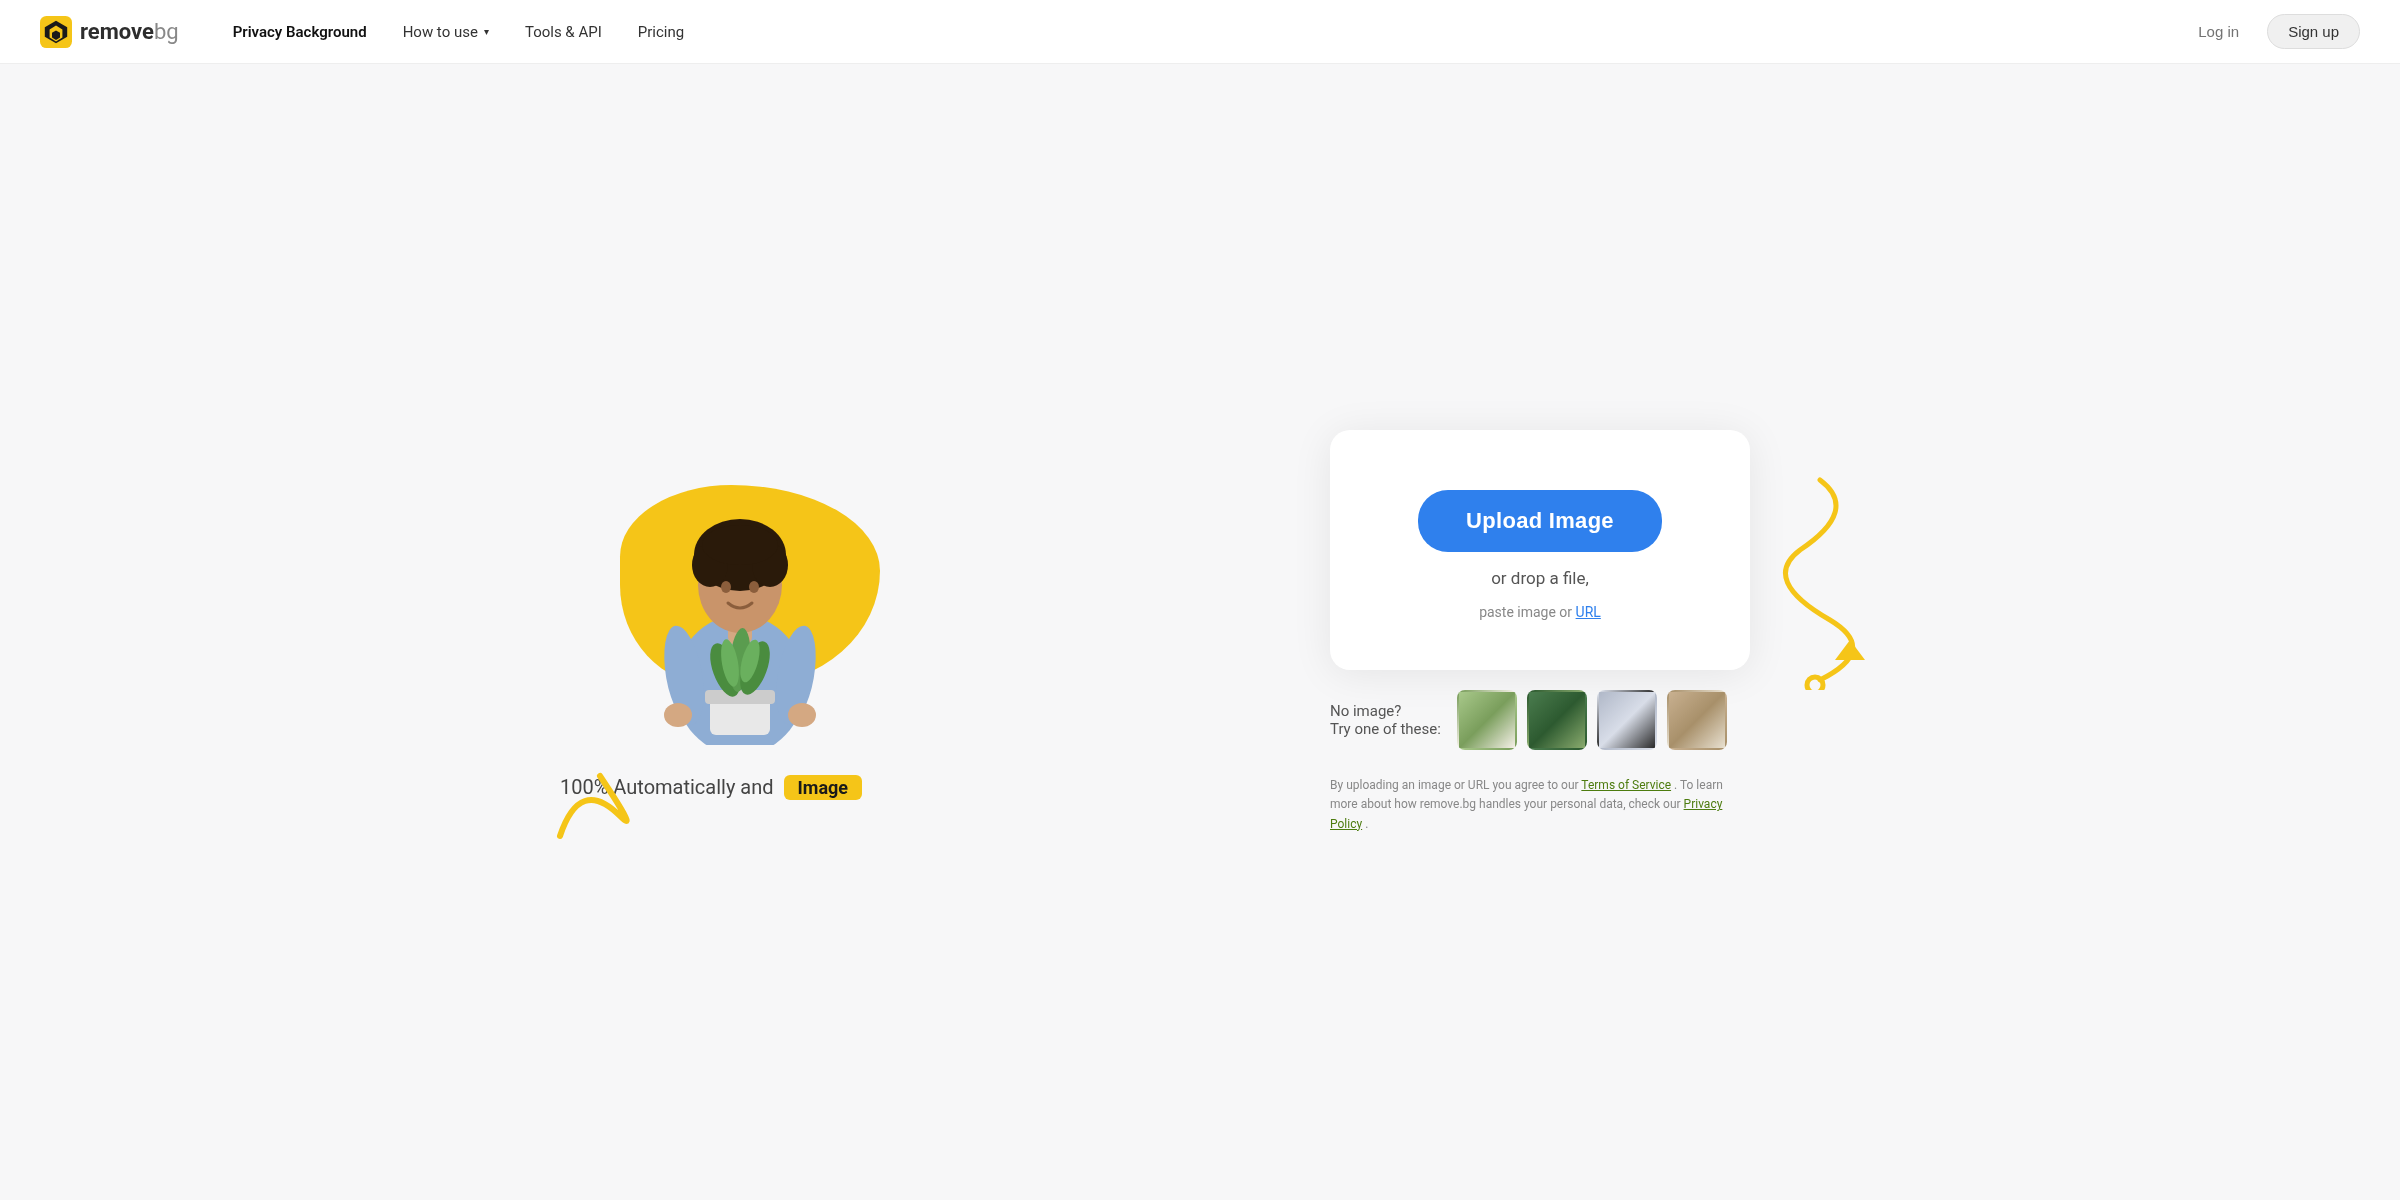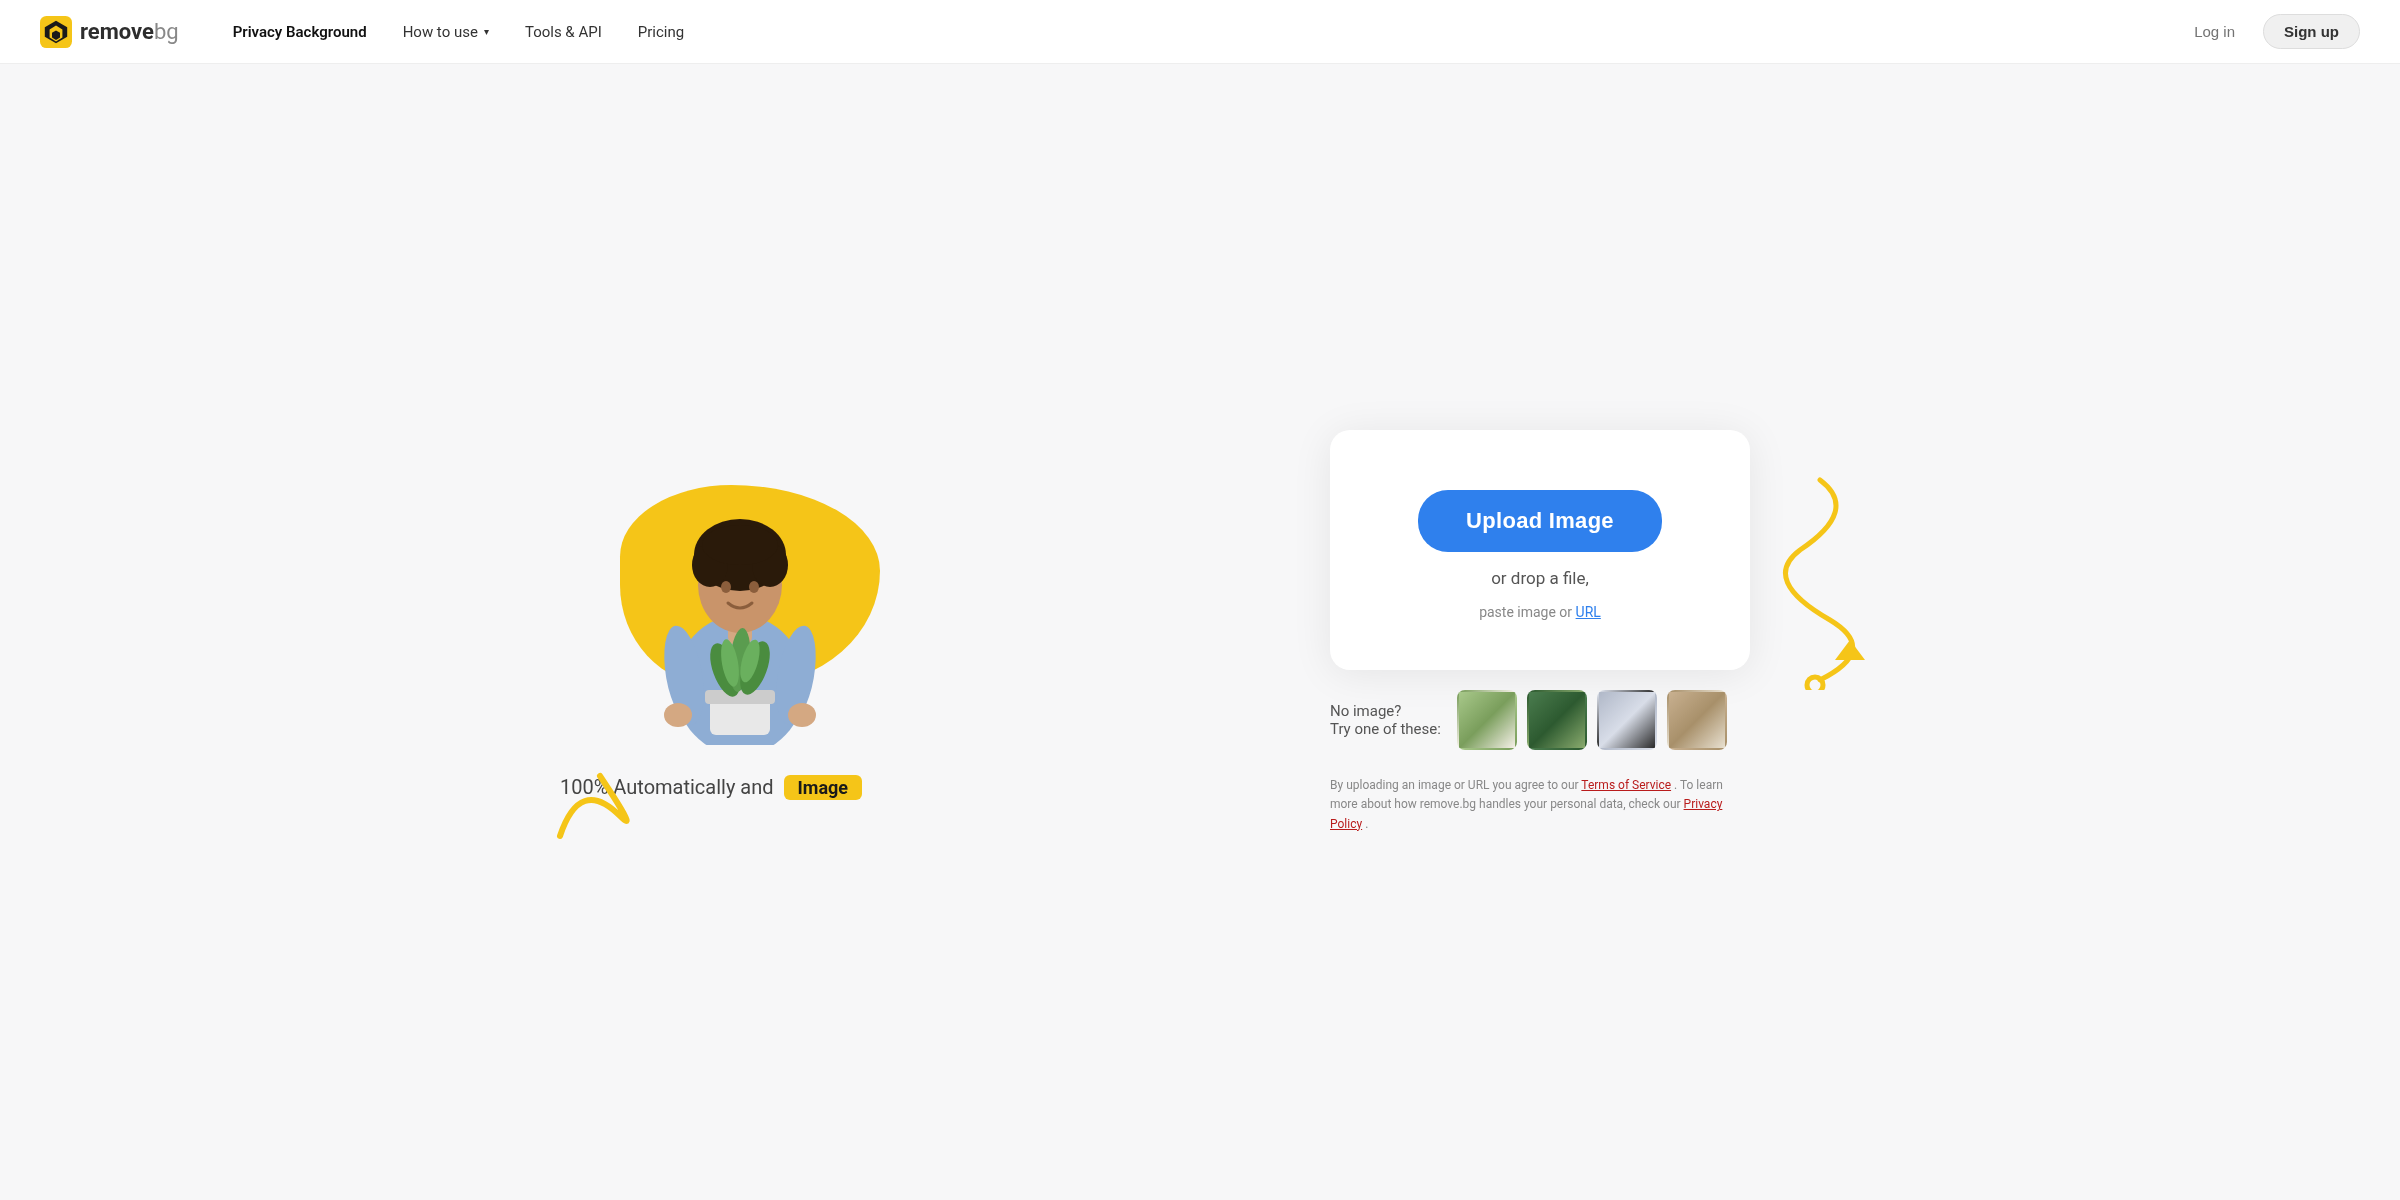--- a/index.html
+++ b/index.html
@@ -73,21 +73,21 @@
       border-radius: 6px;
     }
     .btn-signup {
       font-size: 15px;
       color: #333;
       background: #f0f0f0;
       border: 1px solid #ddd;
       cursor: pointer;
       padding: 8px 20px;
       border-radius: 20px;
-      font-weight: 700;
+      font-weight: 400;
     }
 
     
     .hero {
       display: flex;
       align-items: center;
       justify-content: center;
       min-height: calc(100vh - 64px);
       padding: 40px 60px;
       position: relative;
@@ -228,21 +228,21 @@
 
     .terms-text {
       font-size: 12px;
       color: #888;
       text-align: left;
       width: 420px;
       margin-top: 16px;
       line-height: 1.6;
     }
     .terms-link {
-      color: #b91c1c;
+      color: #4d7c0f;
       text-decoration: underline;
       cursor: pointer;
     }
 
     
     .deco-top-right {
       position: absolute;
       top: 40px;
       right: -60px;
       z-index: 0;

